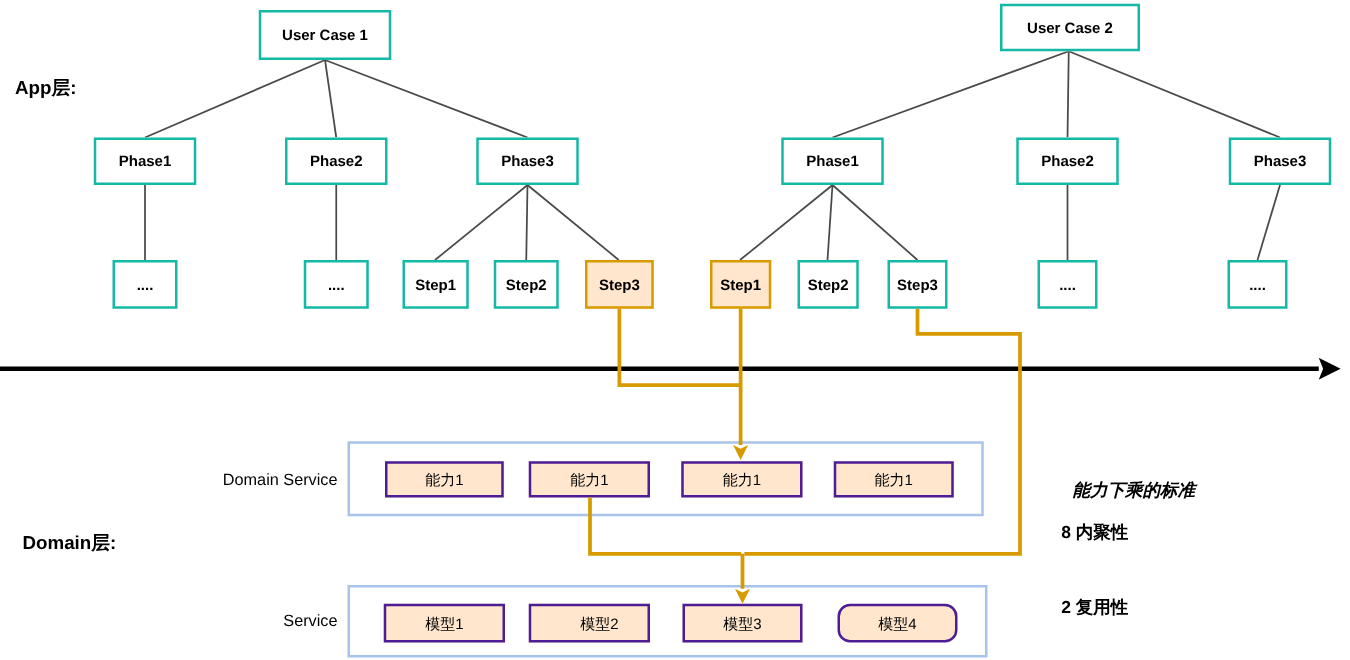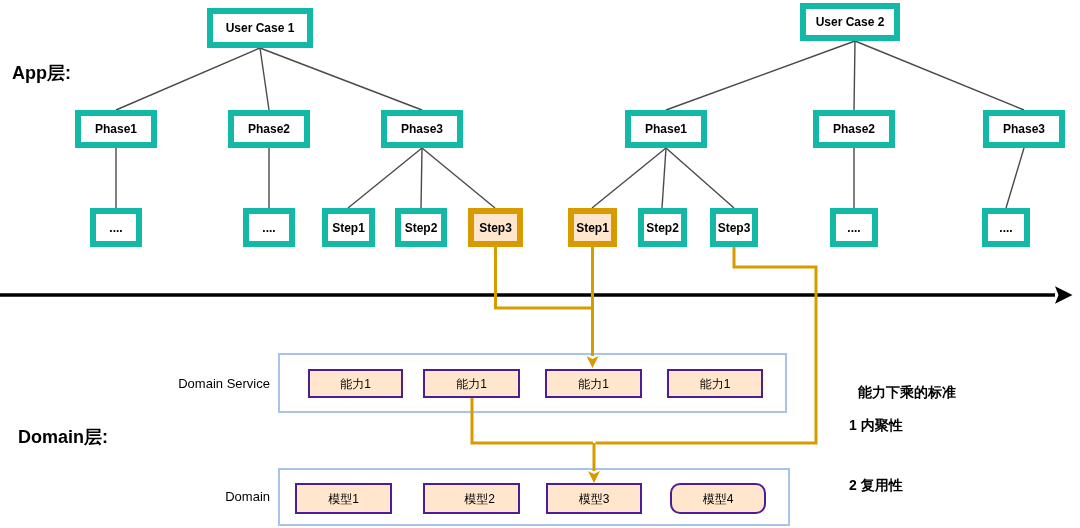--- a/index.html
+++ b/index.html
@@ -16,21 +16,21 @@
     position: absolute;
     left: 0; top: 0;
     width: 1080px; height: 528px;
   }
   .edges { z-index: 1; }
   .connectors { z-index: 5; pointer-events: none; }
   .node {
     position: absolute;
     box-sizing: border-box;
     background: #ffffff;
-    border: 6px solid #14b8a6;
+    border: 2px solid #14b8a6;
     display: flex;
     align-items: center;
     justify-content: center;
     font-weight: bold;
     font-size: 12px;
     line-height: 1;
     z-index: 3;
   }
   .node.hl {
     background: #ffe6cc;
@@ -51,21 +51,21 @@
     display: flex;
     align-items: center;
     justify-content: center;
     font-size: 12px;
     line-height: 1;
     z-index: 4;
   }
   .layer-label {
     position: absolute;
     font-weight: bold;
-    font-size: 18px;
+    font-size: 15px;
     z-index: 3;
   }
   .container-label {
     position: absolute;
     font-size: 13px;
     text-align: right;
     z-index: 3;
   }
   .note {
     position: absolute;
@@ -117,46 +117,46 @@
   <div class="node" style="left:207px; top:8px; width:106px; height:40px;">User Case 1</div>
   <div class="node" style="left:75px; top:110px; width:82px; height:38px;">Phase1</div>
   <div class="node" style="left:228px; top:110px; width:82px; height:38px;">Phase2</div>
   <div class="node" style="left:381px; top:110px; width:82px; height:38px;">Phase3</div>
   <div class="node" style="left:90px; top:208px; width:52px; height:39px;">....</div>
   <div class="node" style="left:243px; top:208px; width:52px; height:39px;">....</div>
   <div class="node" style="left:322px; top:208px; width:53px; height:39px;">Step1</div>
   <div class="node" style="left:395px; top:208px; width:52px; height:39px;">Step2</div>
   <div class="node hl" style="left:468px; top:208px; width:55px; height:39px;">Step3</div>
 
-  <div class="node" style="left:800px; top:3px; width:100px; height:38px;">User Case 2</div>
+  <div class="node" style="left:800px; top:3px; width:112px; height:38px;">User Case 2</div>
   <div class="node" style="left:625px; top:110px; width:82px; height:38px;">Phase1</div>
   <div class="node" style="left:813px; top:110px; width:82px; height:38px;">Phase2</div>
   <div class="node" style="left:983px; top:110px; width:82px; height:38px;">Phase3</div>
   <div class="node hl" style="left:568px; top:208px; width:49px; height:39px;">Step1</div>
   <div class="node" style="left:638px; top:208px; width:49px; height:39px;">Step2</div>
   <div class="node" style="left:710px; top:208px; width:48px; height:39px;">Step3</div>
   <div class="node" style="left:830px; top:208px; width:48px; height:39px;">....</div>
   <div class="node" style="left:982px; top:208px; width:48px; height:39px;">....</div>
 
   <div class="container-box" style="left:278px; top:353px; width:509px; height:60px;"></div>
   <div class="container-label" style="left:160px; top:376px; width:110px;text-align:right;">Domain Service</div>
   <div class="chip" style="left:308px; top:369px; width:95px; height:29px;">能力1</div>
   <div class="chip" style="left:423px; top:369px; width:97px; height:29px;">能力1</div>
   <div class="chip" style="left:545px; top:369px; width:97px; height:29px;">能力1</div>
   <div class="chip" style="left:667px; top:369px; width:96px; height:29px;">能力1</div>
 
   <div class="container-box" style="left:278px; top:468px; width:512px; height:58px;"></div>
-  <div class="container-label" style="left:160px; top:489px; width:110px;">Domain</div>
-  <div class="chip" style="left:295px; top:483px; width:97px; height:31px;">模型1</div>
+  <div class="container-label" style="left:160px; top:489px; width:110px;">Service</div>
+  <div class="chip" style="left:307px; top:483px; width:97px; height:31px;">模型1</div>
   <div class="chip" style="left:423px; top:483px; width:97px; height:31px;padding-left:16px;">模型2</div>
   <div class="chip" style="left:546px; top:483px; width:96px; height:31px;">模型3</div>
   <div class="chip" style="left:670px; top:483px; width:96px; height:31px;border-radius:10px;">模型4</div>
 
-  <div class="note" style="left:858px; top:384px;">能力下乘的标准</div>
-  <div class="note" style="left:849px; top:417px;">1 内聚性</div>
+  <div class="note" style="left:858px; top:384px;font-style:italic;">能力下乘的标准</div>
+  <div class="note" style="left:849px; top:417px;">8 内聚性</div>
   <div class="note" style="left:849px; top:449px;margin-top:28px;">2 复用性</div>
 
   <svg class="layer connectors" viewBox="0 0 1080 528">
     <defs>
       <marker id="arrowOrange" viewBox="0 0 10 10" refX="0" refY="5" markerWidth="4" markerHeight="4" orient="auto">
         <path d="M0,0 L10,5 L0,10 L2.5,5 Z" fill="#d79b00"></path>
       </marker>
     </defs>
     <g fill="none" stroke="#d79b00" stroke-width="3">
       <path d="M495.5 247 V308 H592.5"></path>

